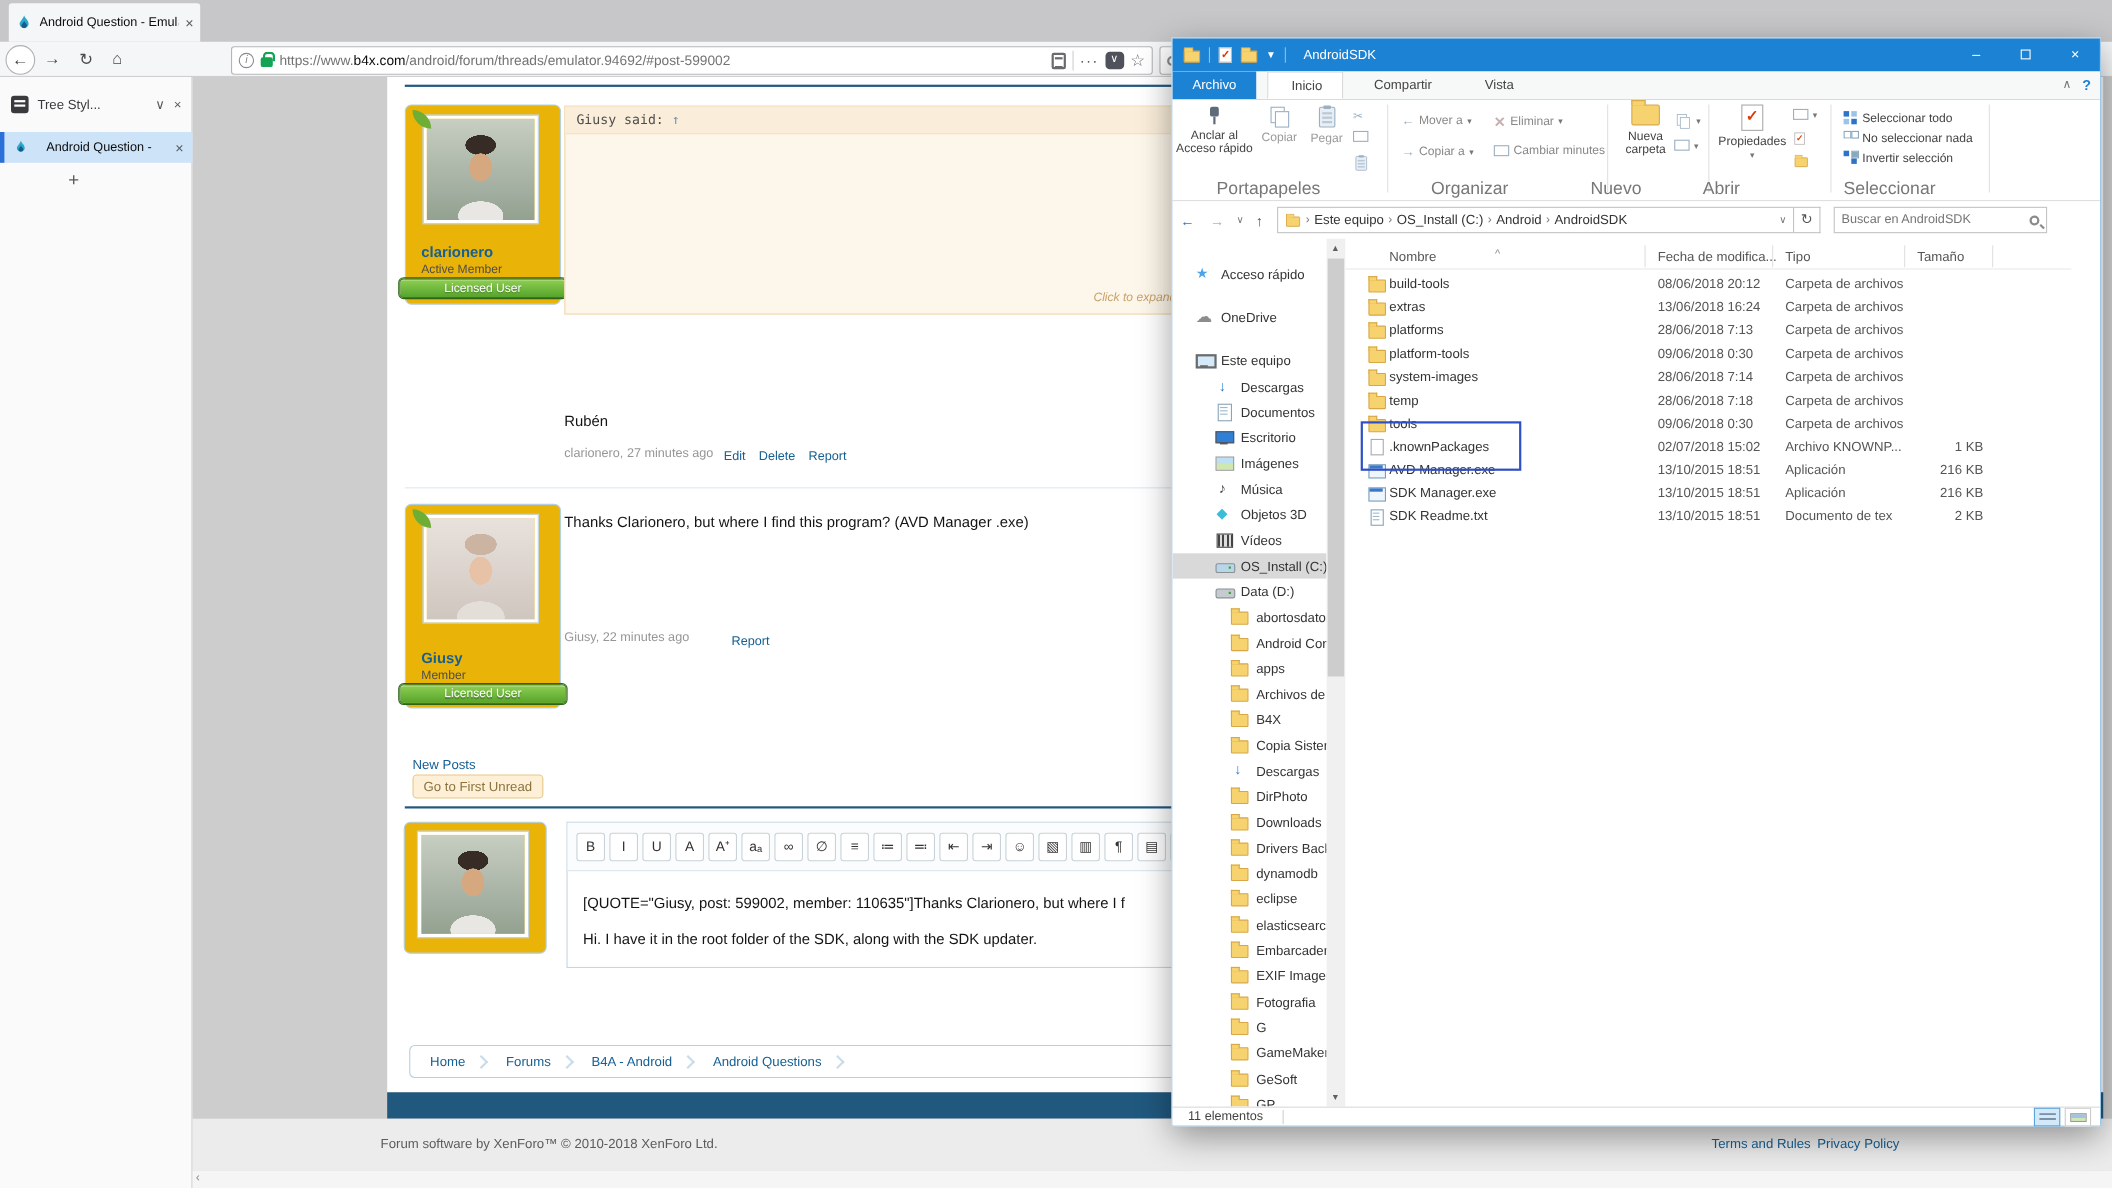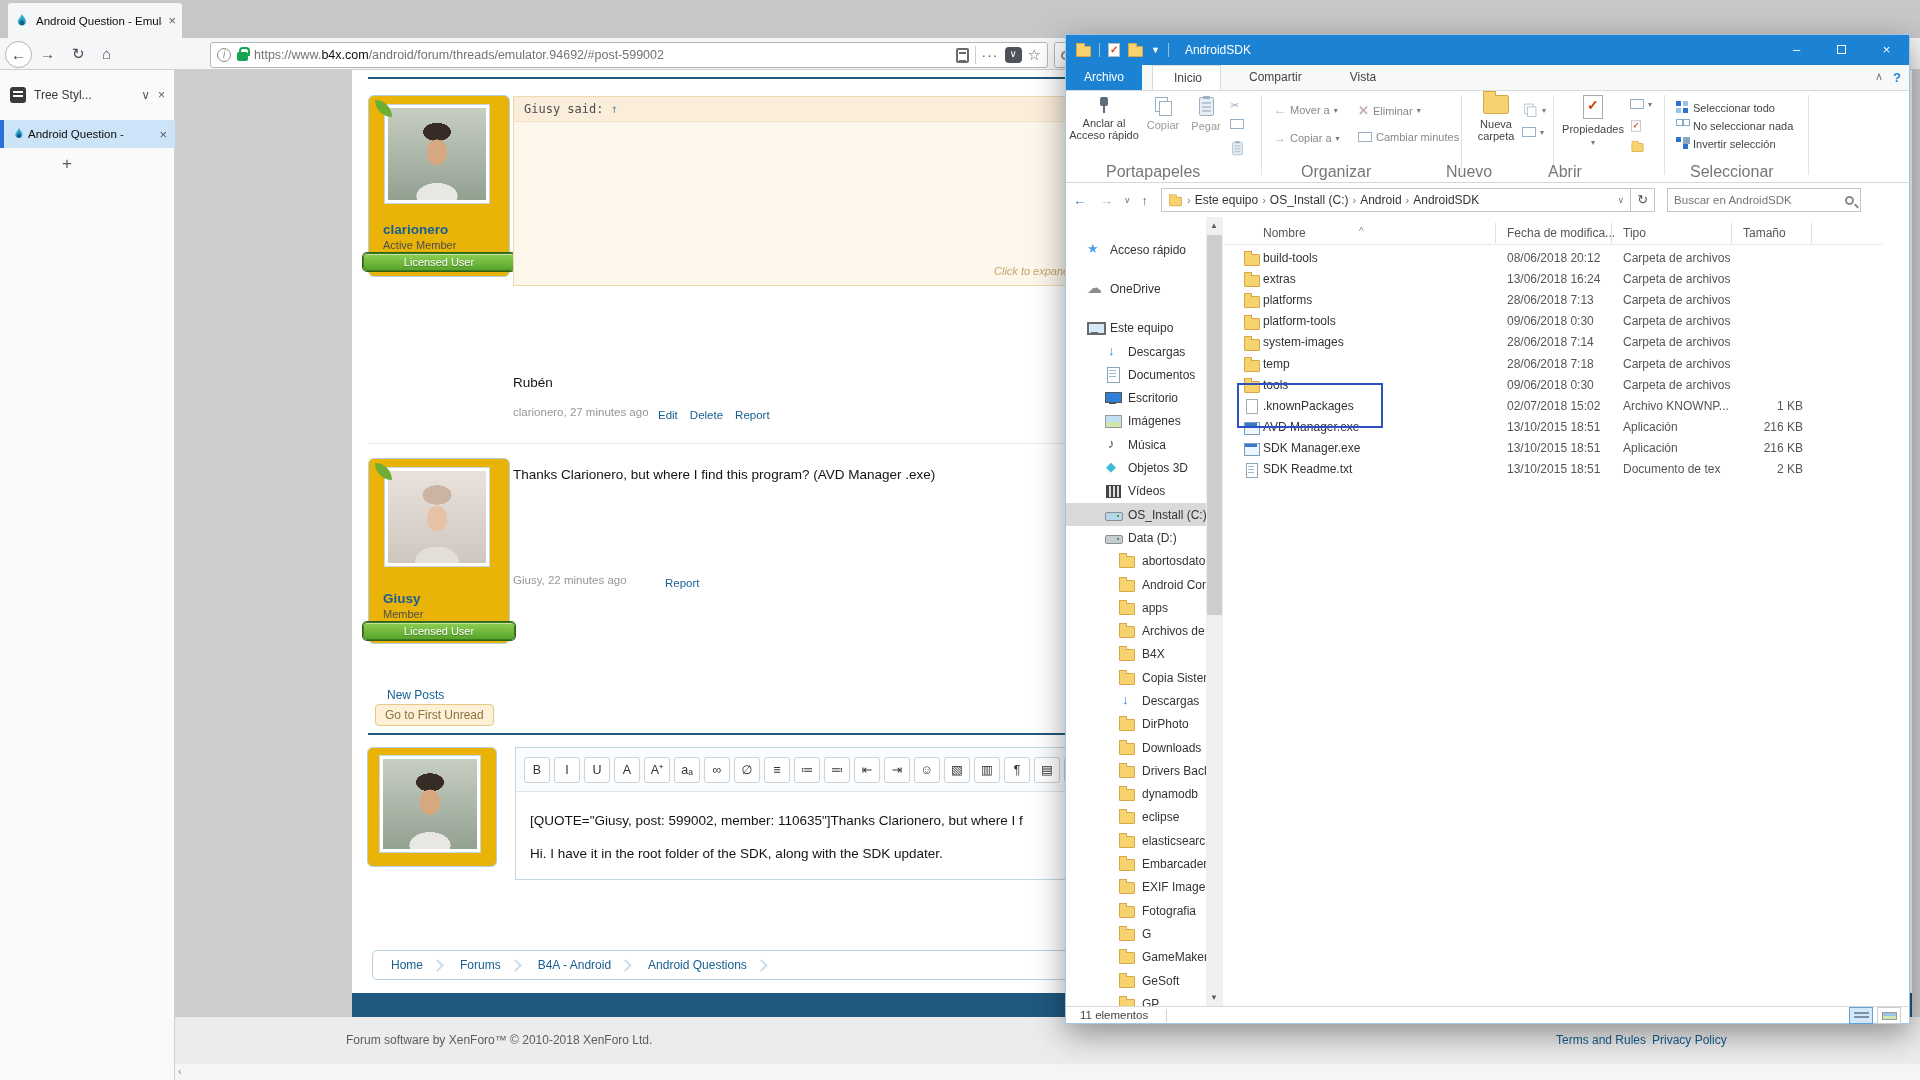--- a/index.html
+++ b/index.html
@@ -43,21 +43,21 @@
 
   
   .sidebar { left:0; top:70px; width:175px; height:1010px; background:#fafafa; border-right:1px solid #cfcfcf; }
   .tst-header { position:absolute; left:0; top:10px; width:175px; height:30px; display:flex; align-items:center; padding:0 10px; gap:8px; }
   .tst-logo { width:16px; height:16px; background:#3a3a3e; border-radius:3px; position:relative; }
   .tst-logo::before { content:""; position:absolute; left:3px; top:4px; width:10px; height:2px;
     background:#fff; box-shadow:0 4px 0 #fff; }
   .tst-title { font-size:12px; color:#3a3a3e; flex:1; }
   .tst-chev, .tst-close { color:#5a5a5e; font-size:12px; }
   .tst-tab { position:absolute; left:0; top:50px; width:175px; height:28px; background:#cde3f8;
-    border-left:4px solid #2a70d8; display:flex; align-items:center; padding:0 8px; gap:2px; }
+    border-left:4px solid #2a70d8; display:flex; align-items:center; padding:0 8px; gap:16px; }
   .tst-tab .ttl { font-size:11.5px; color:#0c0c0d; white-space:nowrap; overflow:hidden; flex:1; }
   .tst-plus { position:absolute; left:62px; top:84px; font-size:17px; color:#5a5a5e; }
 
   
   .whitecol { left:352px; top:70px; width:1560px; height:923px; background:#fff; }
   .navyline { height:2px; background:#20587e; }
   .sepline { height:1px; background:#dde8f0; }
   .avcard { width:142px; background:#eab308; border:1px solid #b3cfe3; border-radius:6px; }
   .photo { position:absolute; left:16px; top:9px; width:104px; height:98px; border:3px solid #fff;
     outline:1px solid #c4d6e2; }
@@ -80,21 +80,21 @@
     box-shadow:0 0 0 1px #2e6417, inset 0 1px 0 rgba(255,255,255,.45);
     color:#fff; font-size:11px; line-height:16px; text-shadow:0 1px 1px rgba(0,0,0,.3); }
   .quote { background:#fdf6ea; border:1px solid #efd9ae; }
   .quote-h { height:25px; background:#faeeda; border-bottom:1px solid #f2e3c4; padding:5px 10px;
     font-family:"DejaVu Sans Mono", monospace; font-size:12px; color:#4d4d4d; }
   .quote-h .arr { color:#6f92ad; }
   .expand { position:absolute; font-size:11px; font-style:italic; color:#c8a36a; }
   .ptext { font-size:13.5px; color:#141414; line-height:21px; }
   .pmeta { font-size:11.5px; color:#969696; }
   .plink { font-size:11.5px; color:#176093; margin-right:12px; }
-  .newposts { font-size:12px; color:#176093;margin-left:12px; }
+  .newposts { font-size:12px; color:#176093; }
   .gobtn { font-size:12px; color:#8c7340; background:#fdf0d7; border:1px solid #e7c785;
     border-radius:4px; padding:3px 9px; }
   .edbox { border:1px solid #c3d6e2; background:#fff; }
   .edtools { height:44px; background:#fbfcfd; border-bottom:1px solid #dbe5ec;
     display:flex; align-items:center; padding:0 8px; gap:4px; overflow:hidden; }
   .edbtn { min-width:26px; height:26px; border:1px solid #c9d2d8; border-radius:3px; background:#fff;
     font-size:12.5px; color:#333; text-align:center; line-height:24px; padding:0 4px; flex:none; }
   .edtext { padding:12px 14px; font-size:13.5px; color:#141414; line-height:33px; white-space:nowrap; overflow:hidden; }
   .bcrumbbar { border:1px solid #b9d0df; border-radius:5px; background:#fff; display:flex;
     align-items:center; padding:0 14px; }
@@ -522,21 +522,21 @@
           <span>Seleccionar todo</span>
         </div>
       <div class="smallrow dark" style="left:610px; top:28px;">
         <span class="ic-grid empty"></span>
           <span>No seleccionar nada</span>
         </div>
       <div class="smallrow dark" style="left:610px; top:46px;">
         <span class="ic-grid inv"></span>
           <span>Invertir selección</span>
         </div>
-      <div class="rgroup" style="left:624px; width:130px;">Seleccionar</div>
+      <div class="rgroup" style="left:610px; width:130px;">Seleccionar</div>
       <div class="rsep" style="left:742px;"></div>
     </div>
 
     <div class="abs addrrow">
       <span class="addrbtn back">←</span>
       <span class="addrbtn fwd">→</span>
       <span class="addrbtn small">∨</span>
       <span class="addrbtn">↑</span>
       <div class="bcbox">
         <span class="ic-folder" style="transform:scale(.85);"></span>

